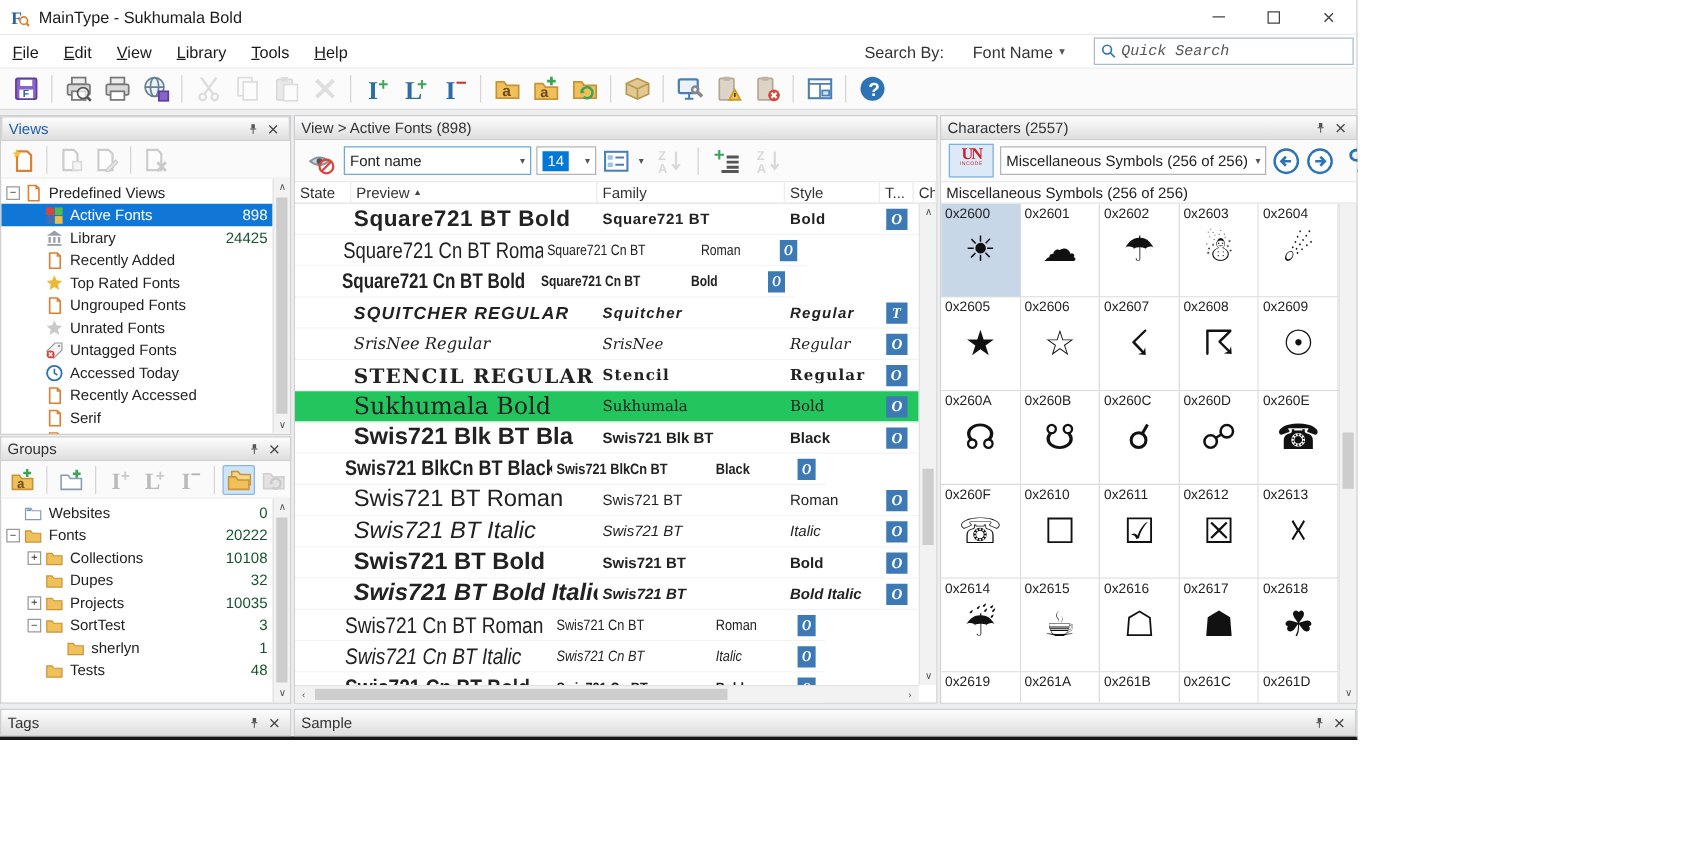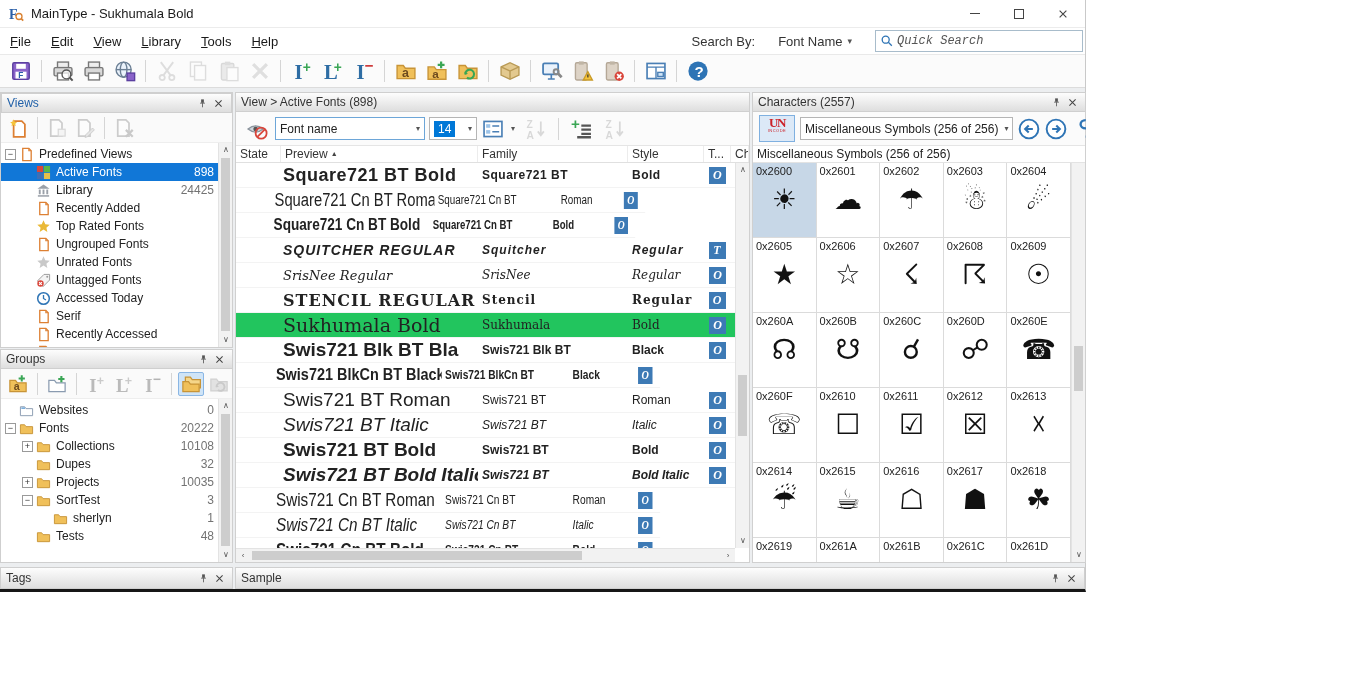--- a/index.html
+++ b/index.html
@@ -54,21 +54,21 @@
   .ptb .active{background:#cfe4f7;border:1px solid #8ab6e4}
   .tree{flex:1;position:relative;overflow:hidden;padding-top:2px}
   .trow{height:18px;display:flex;align-items:center;padding-right:18px;white-space:nowrap}
   .trow.sel{background:#1177d7;color:#fff}
   .trow.sel .tcount{color:#fff}
   .lvl0{padding-left:4px}.lvl1{padding-left:21px}.lvl2{padding-left:38px}
   .exp{width:11px;height:11px;flex:none;margin-right:3px;font-size:9px;line-height:9px;text-align:center;color:#555}
   .exp.box{border:1px solid #9a9a9a;background:#fff;color:#333}
   .tico{width:15px;height:15px;flex:none;margin-right:5px}
   .tlabel{flex:1;overflow:hidden;text-overflow:clip}
-  .tcount{color:#737373;margin-left:4px}
+  .tcount{color:#14532d;margin-left:4px}
   
   .vsb{position:absolute;top:0;right:0;bottom:0;width:14px;background:#f2f2f2;border-left:1px solid #e3e3e3}
   .vsb .arr,.hsb .arr{color:#555;font-size:8px;text-align:center;line-height:14px;height:14px}
   .vsb .arr{width:14px}
   .vsb .thumb{position:absolute;left:2px;right:2px;background:#cdcdcd}
   .hsb{position:absolute;left:0;right:14px;bottom:0;height:14px;background:#f2f2f2;border-top:1px solid #e3e3e3;display:flex}
   .hsb .arr{width:14px;flex:none}
   .hsb .thumb{position:absolute;top:2px;bottom:2px;background:#cdcdcd}
   
   .ctb{height:34px;display:flex;align-items:center;gap:4px;padding:0 6px;background:#fbfbfb;border-bottom:1px solid #e5e5e5}
@@ -607,29 +607,29 @@
                   <use href="#sym-clock"></use>
                 </svg>
                 <span class="tlabel">Accessed Today</span>
                 <span class="tcount"></span>
               </div>
               <div class="trow lvl1">
                 <span class="exp"></span>
                 <svg class="tico" viewBox="0 0 16 16">
                   <use href="#sym-scroll"></use>
                 </svg>
+                <span class="tlabel">Recently Accessed</span>
+                <span class="tcount"></span>
+              </div>
+              <div class="trow lvl1">
+                <span class="exp"></span>
+                <svg class="tico" viewBox="0 0 16 16">
+                  <use href="#sym-scroll"></use>
+                </svg>
                 <span class="tlabel">Serif</span>
-                <span class="tcount"></span>
-              </div>
-              <div class="trow lvl1">
-                <span class="exp"></span>
-                <svg class="tico" viewBox="0 0 16 16">
-                  <use href="#sym-scroll"></use>
-                </svg>
-                <span class="tlabel">Recently Accessed</span>
                 <span class="tcount"></span>
               </div>
               <div class="trow lvl1">
                 <span class="exp"></span>
                 <svg class="tico" viewBox="0 0 16 16">
                   <use href="#sym-scroll"></use>
                 </svg>
                 <span class="tlabel">Sans Serif</span>
                 <span class="tcount"></span>
               </div>

